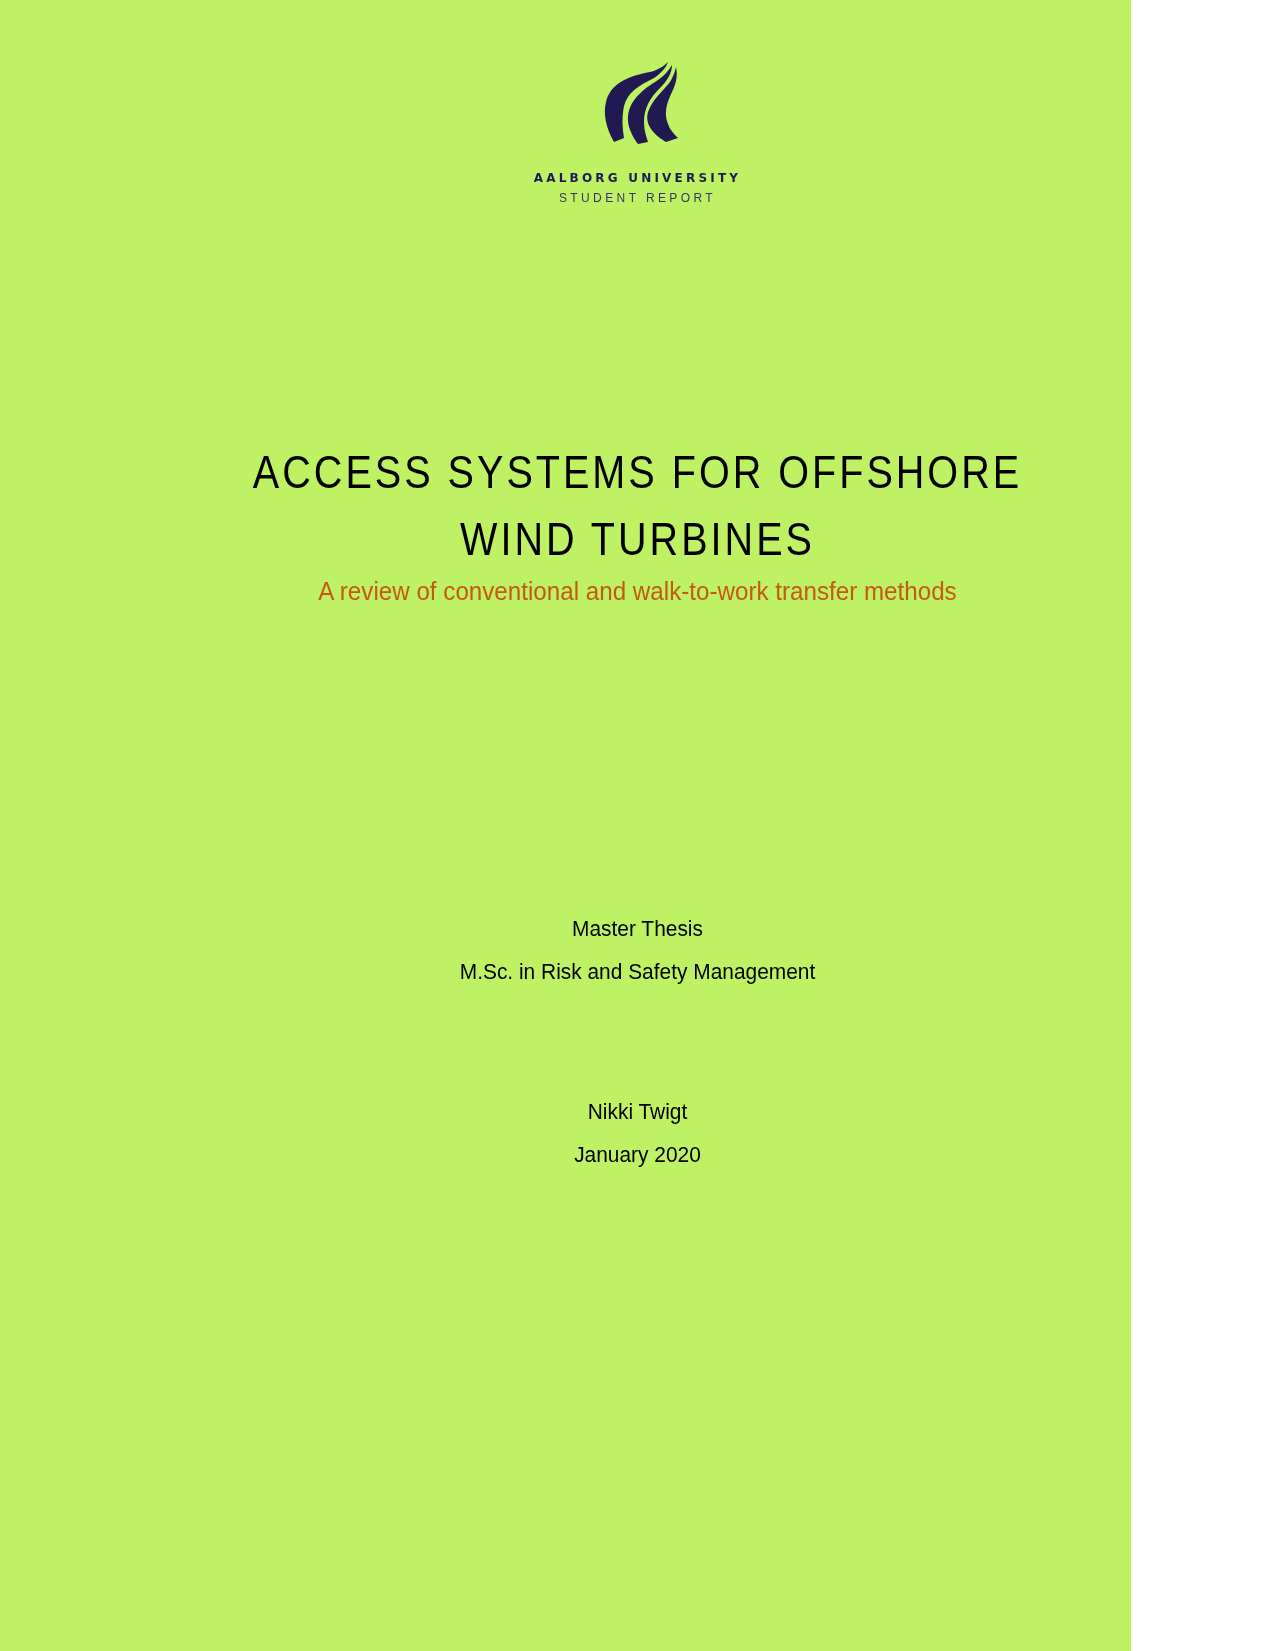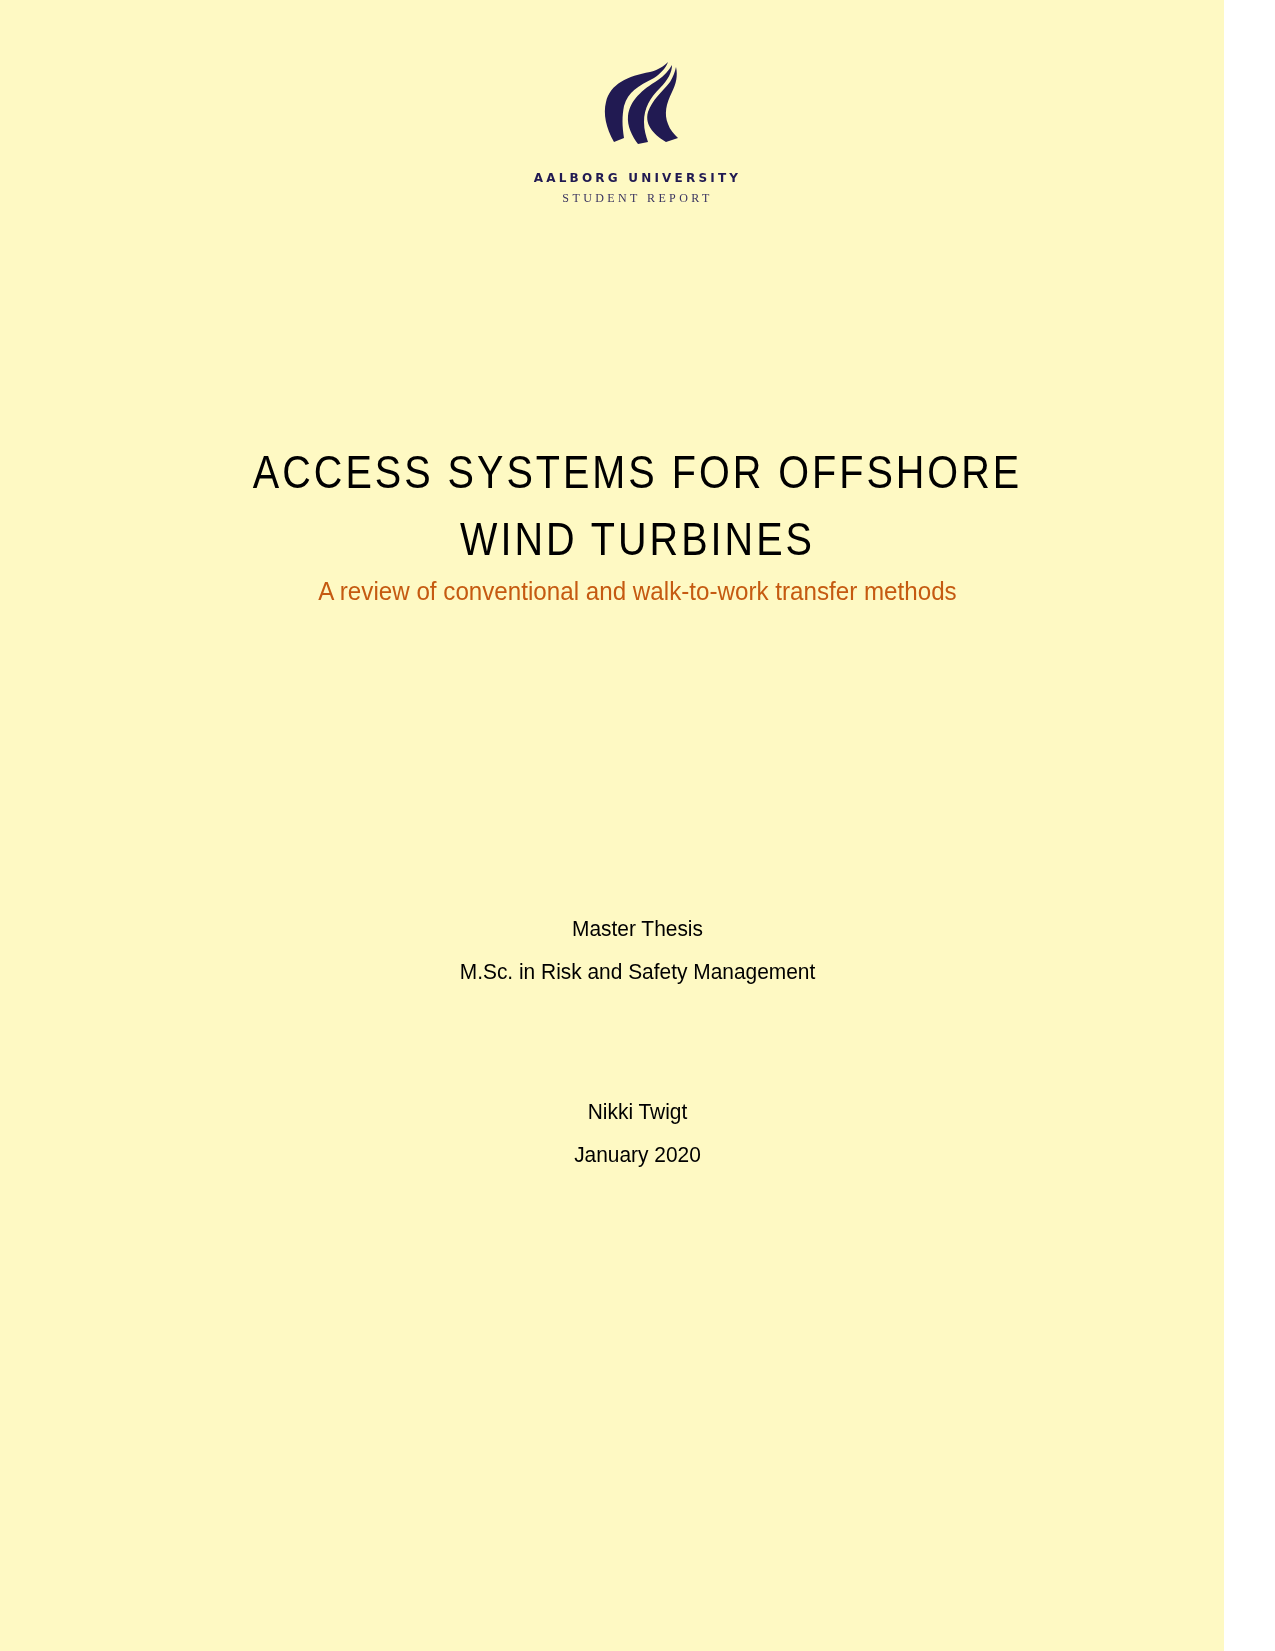--- a/index.html
+++ b/index.html
@@ -11,23 +11,23 @@
       width: 1275px;
       height: 1651px;
       position: relative;
       overflow: hidden;
       font-family: "Liberation Sans", "DejaVu Sans", sans-serif;
       color: #000000;
     }
     .page {
       position: absolute;
       left: 0; top: 0;
-      width: 1224px;
+      width: 1131px;
       height: 1651px;
-      background: #fef9c3;
+      background: #bef264;
     }
     .logo {
       position: absolute;
       left: 0;
       top: 62px;
       width: 1275px;
       text-align: center;
     }
     .logo-mark {
       display: block;
@@ -46,21 +46,21 @@
       font-size: 12px;
       letter-spacing: 3.2px;
       color: #211a52;
     }
     .logo-sub {
       position: absolute;
       left: 0;
       top: 129px;
       width: 1275px;
       text-align: center;
-      font-family: Liberation Serif, serif;
+      font-family: Liberation Sans, sans-serif;
       font-size: 12px;
       letter-spacing: 3.4px;
       color: #3a3460;
     }
     .title {
       position: absolute;
       left: 0;
       width: 1275px;
       text-align: center;
       font-family: "Liberation Sans", sans-serif;

